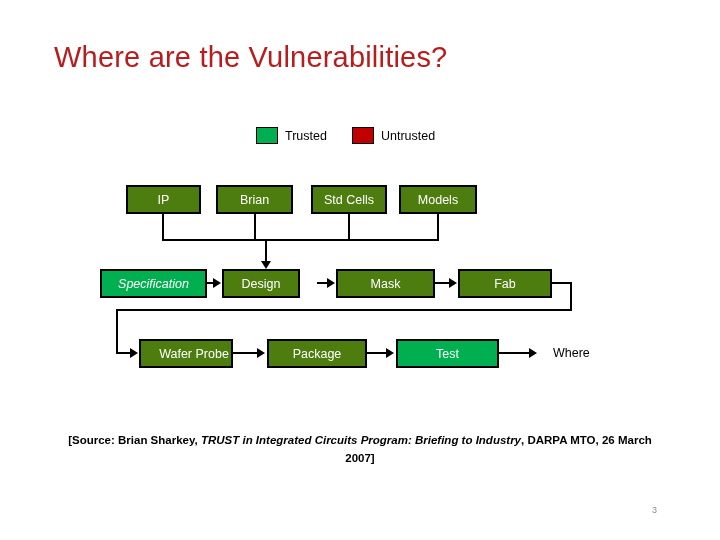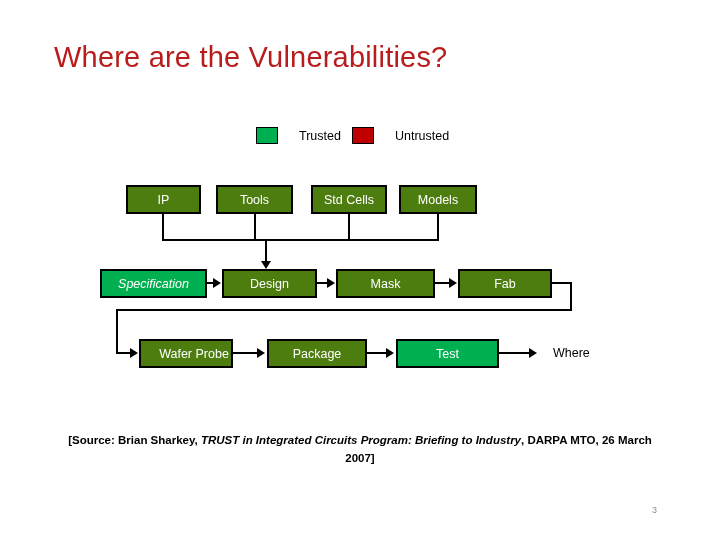--- a/index.html
+++ b/index.html
@@ -31,21 +31,21 @@
     letter-spacing: 0.2px;
     white-space: nowrap;
   }
 
   
   .legend {
     position: absolute;
     top: 127px;
     display: flex;
     align-items: center;
-    gap: 21px;
+    gap: 7px;
   }
   #legend-trusted { left: 256px; }
   #legend-untrusted { left: 352px; }
   .legend-swatch {
     width: 22px;
     height: 17px;
     border: 1.5px solid #000000;
     box-sizing: border-box;
   }
   .legend-swatch.green { background: #00B050; }
@@ -140,36 +140,36 @@
   <div class="legend" id="legend-trusted">
     <span class="legend-swatch green"></span>
     <span class="legend-label">Trusted</span>
   </div>
   <div class="legend" id="legend-untrusted">
     <span class="legend-swatch red"></span>
     <span class="legend-label">Untrusted</span>
   </div>
 
   <div class="pbox red" style="left:126px; top:185px; width:75px; height:29px;">IP</div>
-  <div class="pbox red" style="left:216px; top:185px; width:77px; height:29px;">Tools</div>
+  <div class="pbox red" style="left:216px; top:185px; width:77px; height:29px;">Brian</div>
   <div class="pbox red" style="left:311px; top:185px; width:76px; height:29px;">Std Cells</div>
   <div class="pbox red" style="left:399px; top:185px; width:78px; height:29px;">Models</div>
 
   <div class="conn v" style="left:162px; top:214px; height:27px;"></div>
   <div class="conn v" style="left:254px; top:214px; height:27px;"></div>
   <div class="conn v" style="left:348px; top:214px; height:27px;"></div>
   <div class="conn v" style="left:437px; top:214px; height:27px;"></div>
 
   <div class="conn h" style="left:162px; top:239px; width:277px;"></div>
 
   <div class="conn v" style="left:265px; top:239px; height:24px;"></div>
   <div class="arrow-d" style="left:261px; top:261px;"></div>
 
   <div class="pbox green" style="left:100px; top:269px; width:107px; height:29px;font-style:italic;">Specification</div>
-  <div class="pbox red" style="left:222px; top:269px; width:95px; height:29px;">Design</div>
+  <div class="pbox red" style="left:222px; top:269px; width:78px; height:29px;">Design</div>
   <div class="pbox red" style="left:336px; top:269px; width:99px; height:29px;">Mask</div>
   <div class="pbox red" style="left:458px; top:269px; width:94px; height:29px;">Fab</div>
 
   <div class="conn h" style="left:207px; top:282px; width:8px;"></div>
   <div class="arrow-r" style="left:213px; top:278px;"></div>
 
   <div class="conn h" style="left:317px; top:282px; width:11px;"></div>
   <div class="arrow-r" style="left:327px; top:278px;"></div>
 
   <div class="conn h" style="left:435px; top:282px; width:15px;"></div>

